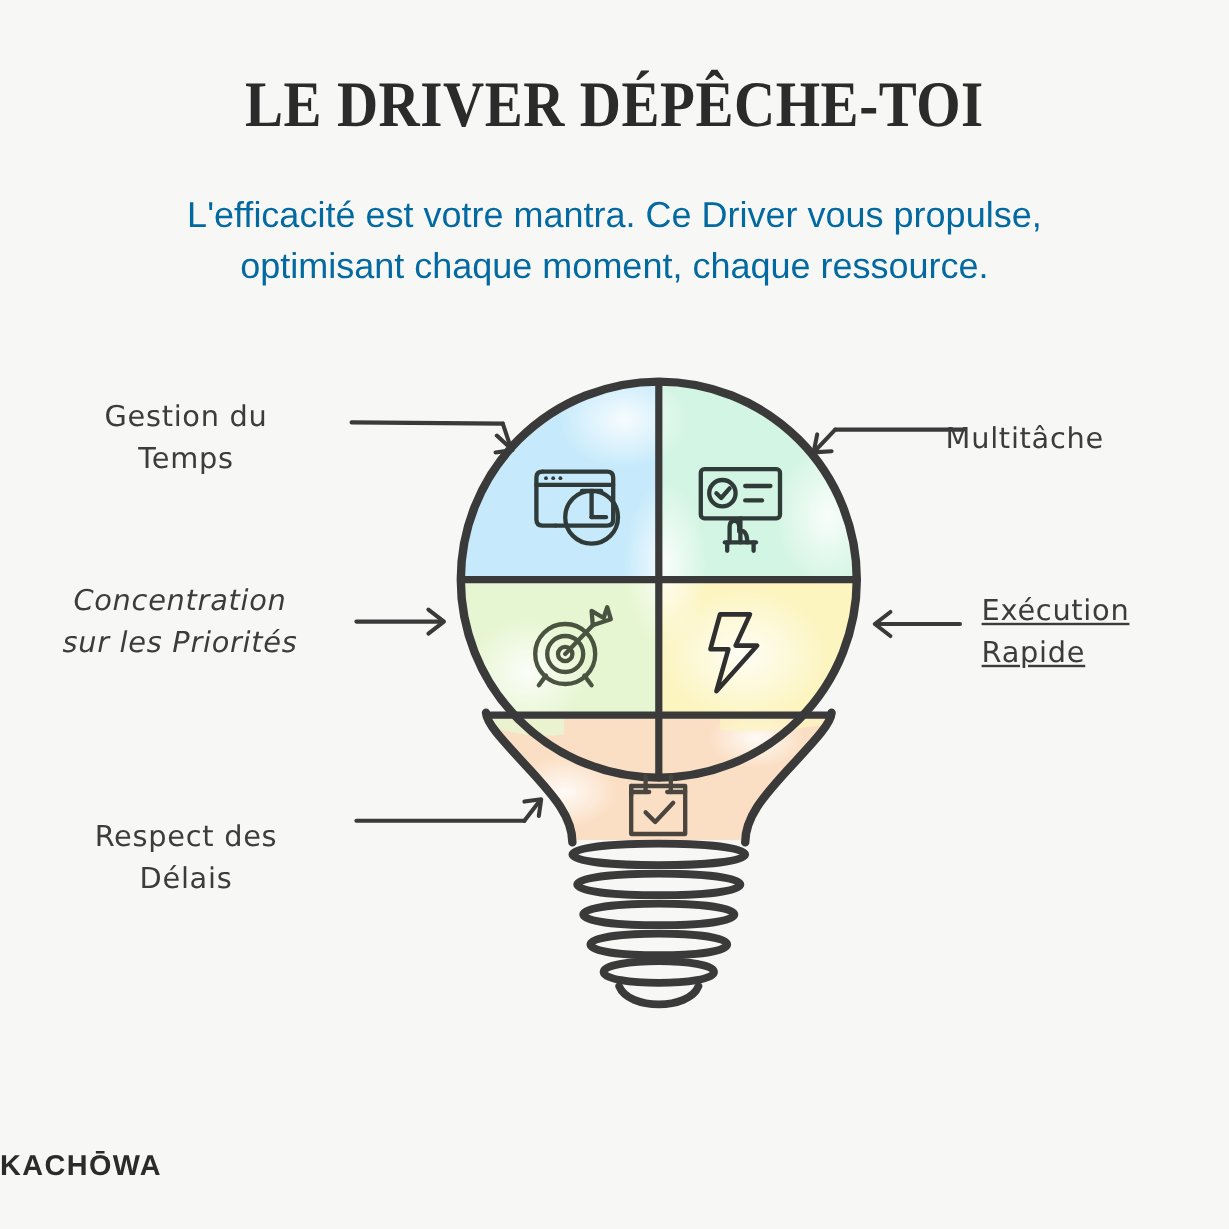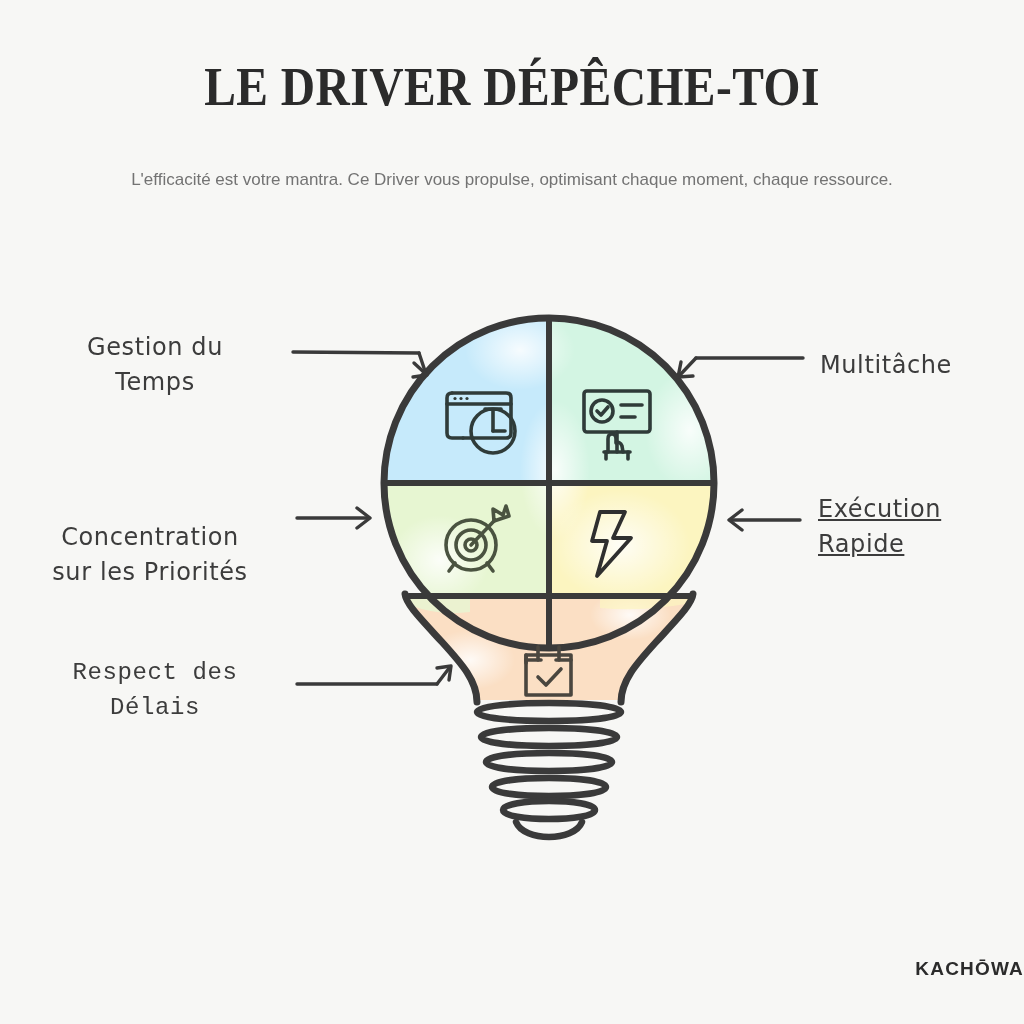--- a/index.html
+++ b/index.html
@@ -37,34 +37,34 @@
     transform-origin: center top;
     white-space: nowrap;
   }
 
   .subtitle {
     position: absolute;
     top: 158px;
     left: 112px;
     width: 800px;
     text-align: center;
-    font-size: 17px;
+    font-size: 30px;
     line-height: 43px;
-    color: #737373;
+    color: #0369a1;
     font-family: "Liberation Sans", sans-serif;
   }
 
   
   .brand {
     position: absolute;
     top: 958px;
     left: 0;
     width: 1024px;
-    text-align: right;
-    font-size: 19px;
+    text-align: left;
+    font-size: 24px;
     font-weight: bold;
     letter-spacing: 1.2px;
     color: #2b2b2b;
   }
 
   
   .diagram {
     position: absolute;
     top: 0;
     left: 0;
@@ -79,23 +79,23 @@
     font-size: 24px;
     line-height: 35px;
     color: #3c3c3c;
     letter-spacing: 0.6px;
     white-space: pre-line;
   }
   .lbl.left  { text-align: center; }
   .lbl.right { text-align: left; }
 
   #lbl-gestion       { left: 30px;  top: 330px; width: 250px; }
-  #lbl-concentration { left: 20px;  top: 520px; width: 260px; }
-  #lbl-respect       { left: 30px;  top: 655px; width: 250px; font-family: Liberation Mono, monospace; }
-  #lbl-multitache    { left: 820px; top: 348px; width: 200px; }
+  #lbl-concentration { left: 20px;  top: 483px; width: 260px; font-style: italic; }
+  #lbl-respect       { left: 30px;  top: 680px; width: 250px; }
+  #lbl-multitache    { left: 788px; top: 348px; width: 200px; }
   #lbl-execution     { left: 818px; top: 492px; width: 200px; text-decoration: underline; }
 </style>
 </head>
 <body>
 
 <div class="canvas">
 
   <div class="title">LE DRIVER DÉPÊCHE-TOI</div>
 
   <div class="subtitle">L'efficacité est votre mantra. Ce Driver vous propulse, optimisant chaque moment, chaque ressource.</div>

